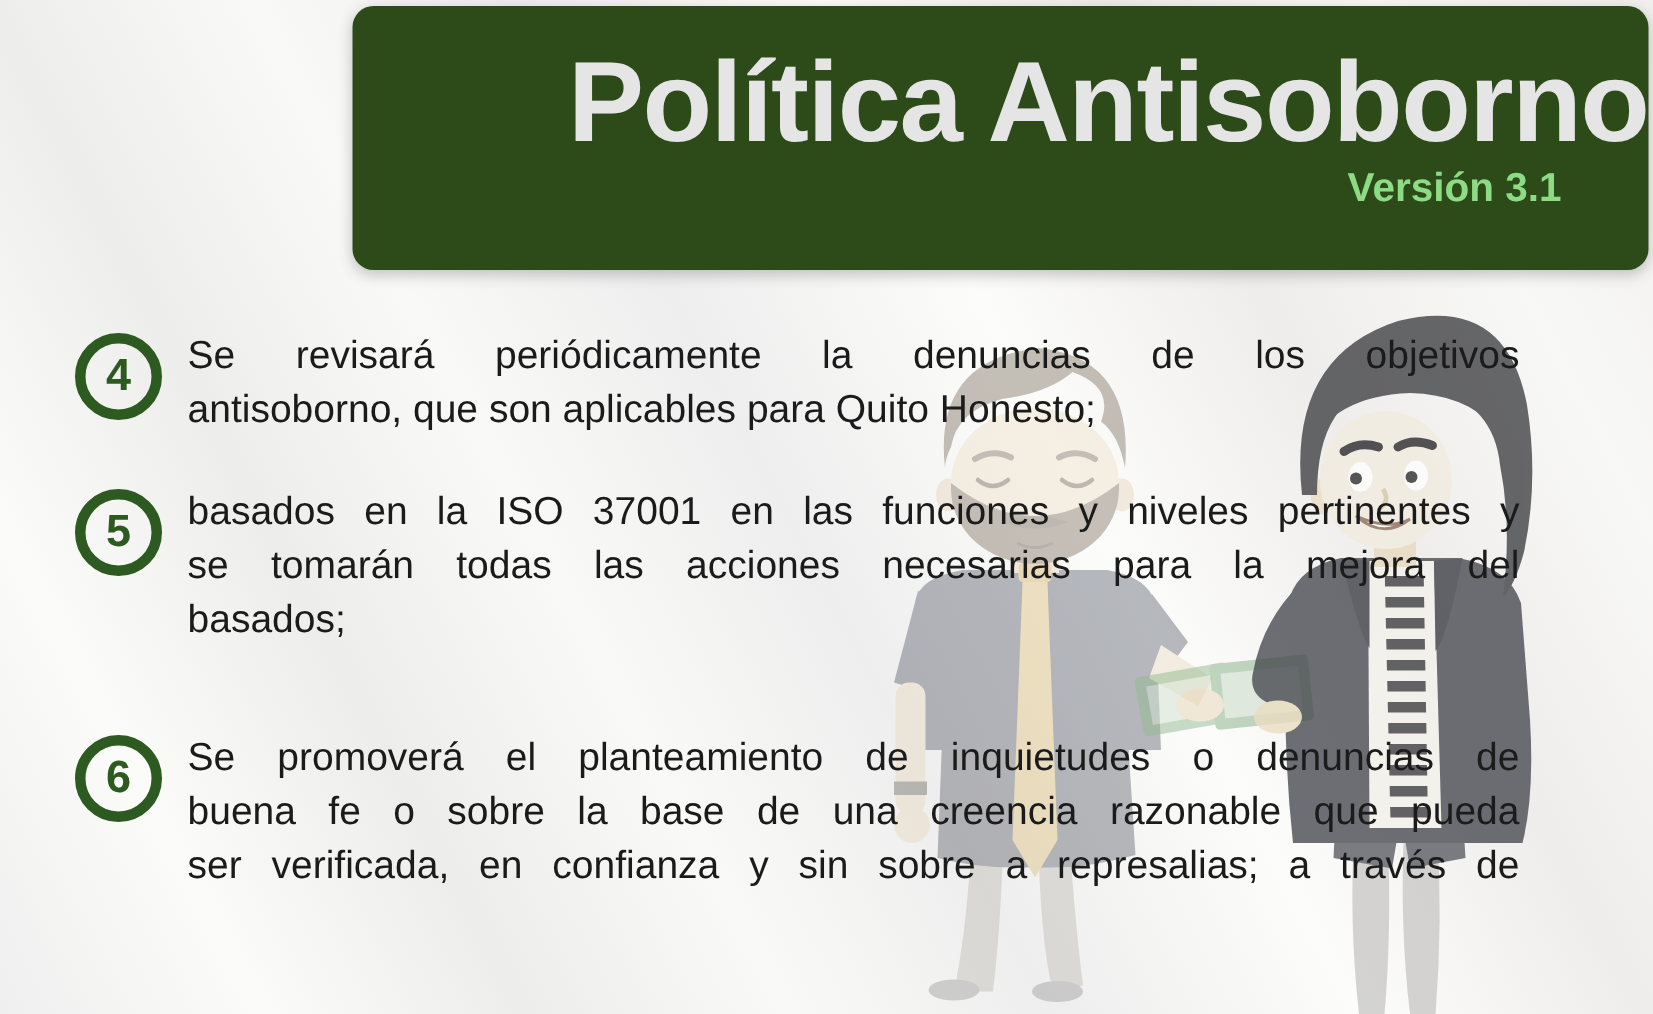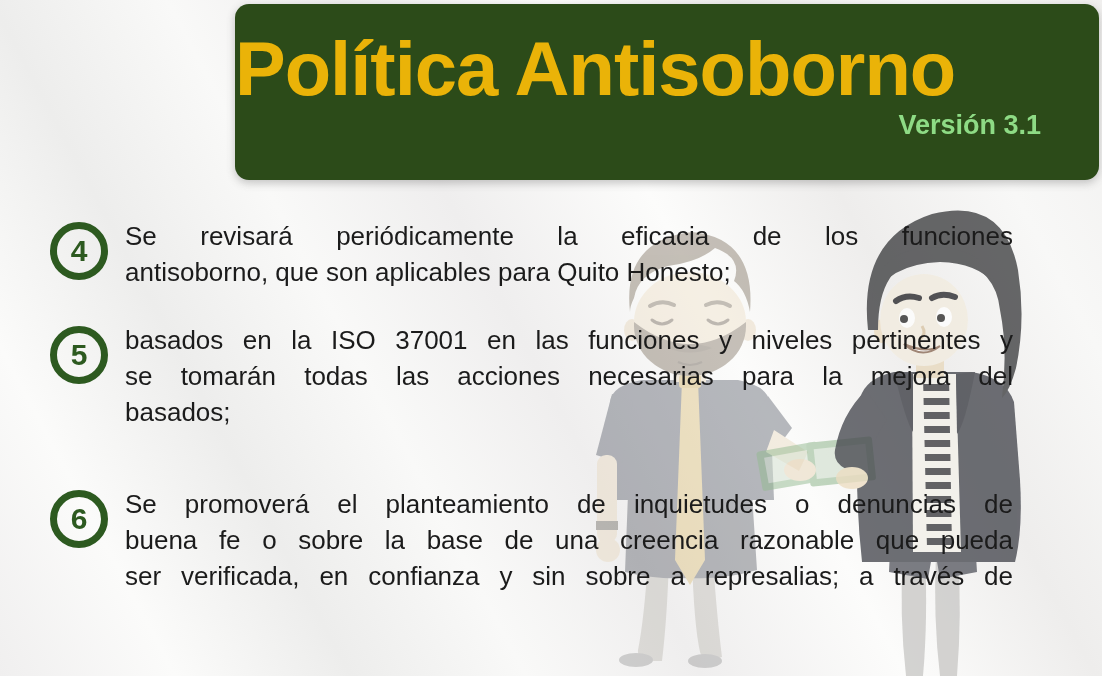--- a/index.html
+++ b/index.html
@@ -32,26 +32,27 @@
     width: 864px; height: 176px;
     background: #2c4b19;
     border-radius: 14px;
     box-shadow: 0 3px 9px rgba(70, 70, 70, 0.3);
     z-index: 2;
   }
   .header .title {
     position: absolute;
     left: 0; top: 24px;
     width: 100%;
-    text-align: left;
+    text-align: right;
     font-size: 76px;
     line-height: 82px;
     font-weight: 700;
     letter-spacing: -1px;
-    color: #eab308;
+    color: #e5e5e5;
+    padding-left: 24px;
   }
   .header .version {
     position: absolute;
     right: 58px; top: 106px;
     font-size: 27px;
     font-weight: 700;
     color: #8edb85;
     text-align: right;
   }
 
@@ -188,21 +189,21 @@
   </svg>
 
   <header class="header">
     <h1 class="title">Política Antisoborno</h1>
     <div class="version">Versión 3.1</div>
   </header>
 
   <div class="item item-4">
     <div class="num-badge">4</div>
     <div class="lines">
-      <div class="ln just">Se revisará periódicamente la eficacia de los funciones</div>
+      <div class="ln just">Se revisará periódicamente la denuncias de los objetivos</div>
       <div class="ln">antisoborno, que son aplicables para Quito Honesto;</div>
     </div>
   </div>
 
   <div class="item item-5">
     <div class="num-badge">5</div>
     <div class="lines">
       <div class="ln just">basados en la ISO 37001 en las funciones y niveles pertinentes y</div>
       <div class="ln just">se tomarán todas las acciones necesarias para la mejora del</div>
       <div class="ln">basados;</div>

